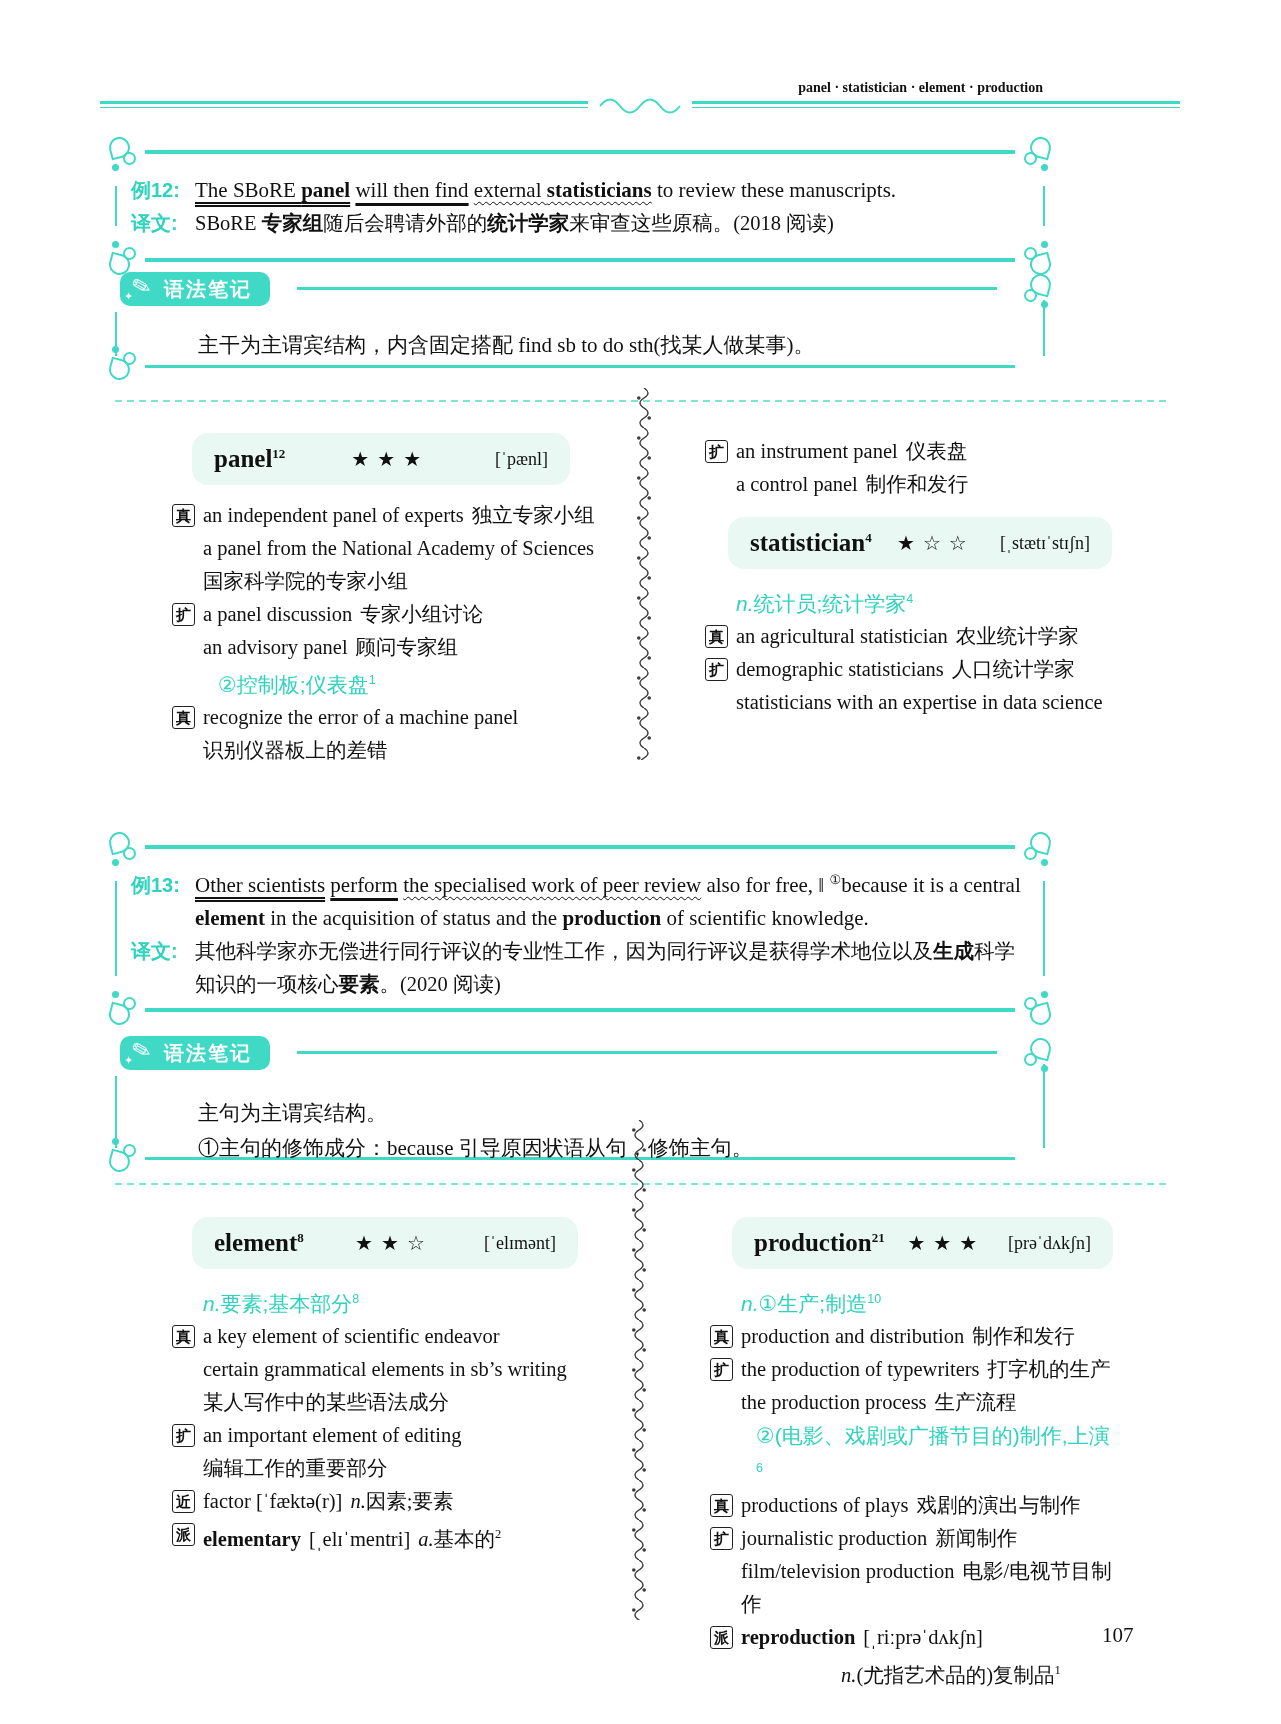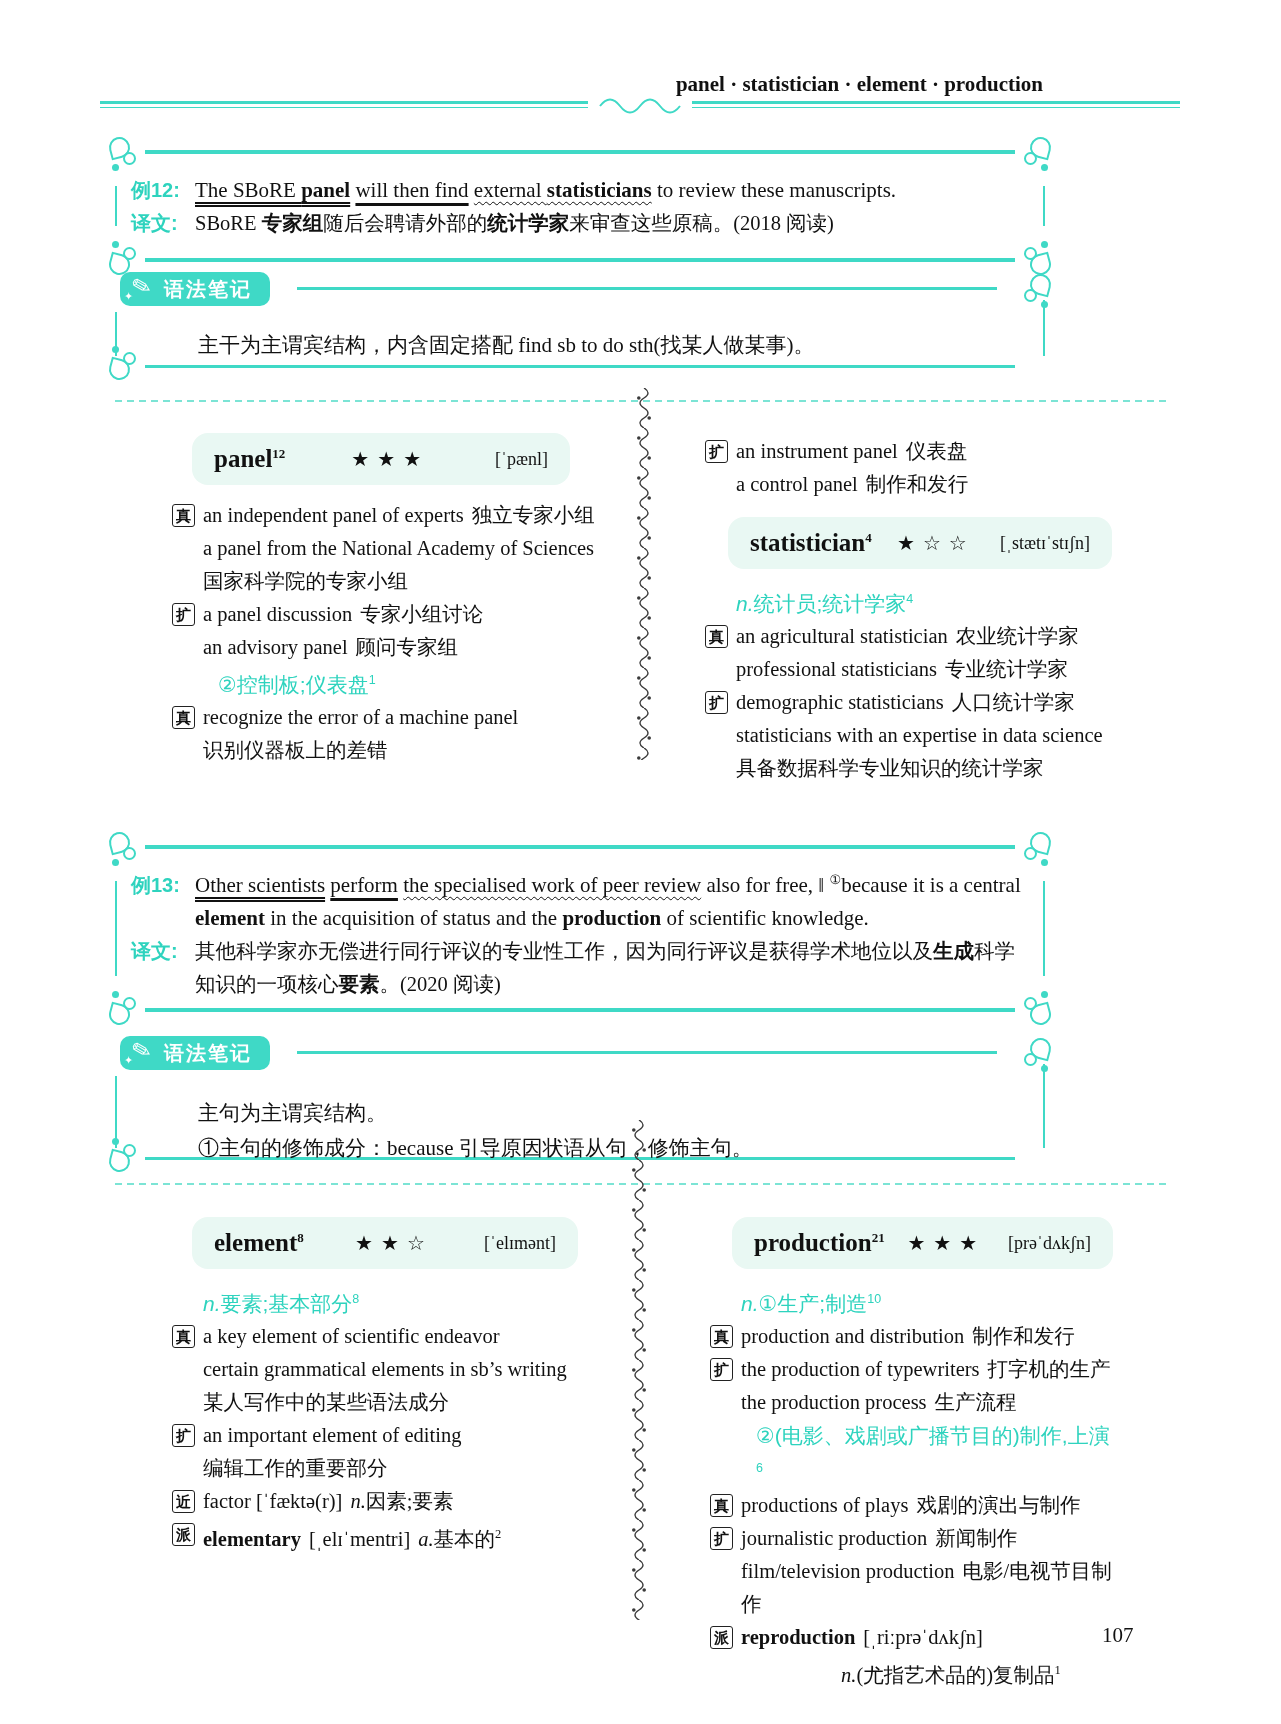--- a/index.html
+++ b/index.html
@@ -8,21 +8,21 @@
     --teal-light:#7ce4d5;
     --chip-bg:#e9f8f3;
     --ink:#111;
   }
   *{margin:0;padding:0;box-sizing:border-box;}
   body{background:#fff;}
   .page{position:relative;width:1281px;height:1724px;background:#fff;overflow:hidden;
         font-family:"Liberation Serif","DejaVu Serif",serif;color:var(--ink);}
 
   
-  .header-words{position:absolute;top:72px;right:238px;font-weight:bold;font-size:21px;}
+  .header-words{position:absolute;top:80px;right:238px;font-weight:bold;font-size:14px;}
   .toprule{position:absolute;top:101px;left:100px;width:1080px;height:7px;
            border-top:3px solid var(--teal);border-bottom:1px solid var(--teal);}
   .toprule .wave{position:absolute;left:50%;top:-8px;transform:translateX(-50%);
                  background:#fff;padding:0 10px;line-height:0;}
 
   
   .orn{position:absolute;width:30px;height:30px;pointer-events:none;}
   .orn::before{content:"";position:absolute;width:17px;height:17px;border:2px solid var(--teal);
                border-radius:50% 50% 50% 0;top:0;left:0;transform:rotate(-15deg);}
   .orn::after{content:"";position:absolute;width:9px;height:9px;border:2px solid var(--teal);
@@ -222,27 +222,25 @@
       <div class="chip">
         <span class="w"><span>statistician</span><sup>4</sup></span>
         <span class="stars">★☆☆</span>
         <span class="ph">[ˌstætɪˈstɪʃn]</span>
       </div>
       <div class="lines">
         <div class="line meaning"><i class="mid">n.</i><span class="zh">统计员;统计学家</span><sup>4</sup></div>
 
         <div class="line ex"><i class="tag">真</i><span class="en">an agricultural statistician</span><span class="zh">农业统计学家</span></div>
 
-        <div class="line cont"><span class="en">professional statisticians</span><span class="zh">专业统计学家</span></div>
 
         <div class="line ex"><i class="tag">扩</i><span class="en">demographic statisticians</span><span class="zh">人口统计学家</span></div>
 
         <div class="line cont"><span class="en">statisticians with an expertise in data science</span></div>
 
-        <div class="line cont"><span class="zh">具备数据科学专业知识的统计学家</span></div>
       </div>
     </div>
   </div>
 
   <div class="exbox" id="exbox13">
     <div class="hl top"></div>
     <div class="hl bot"></div>
     <div class="vl left"></div>
     <div class="vl right"></div>
     <span class="orn tl"></span>

